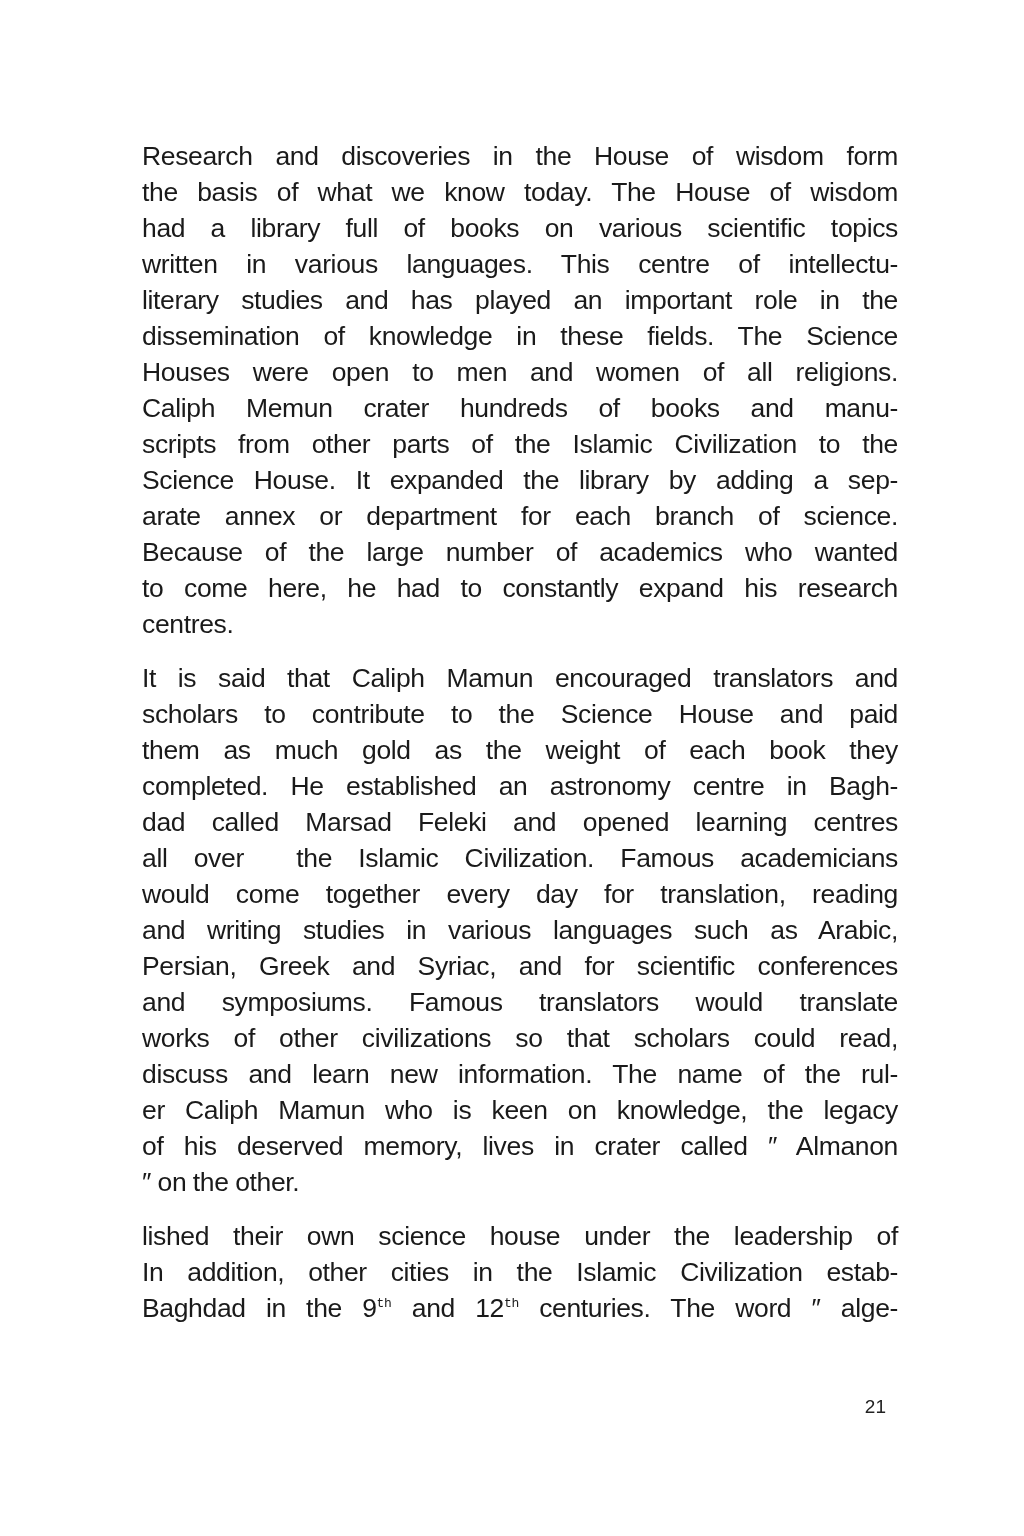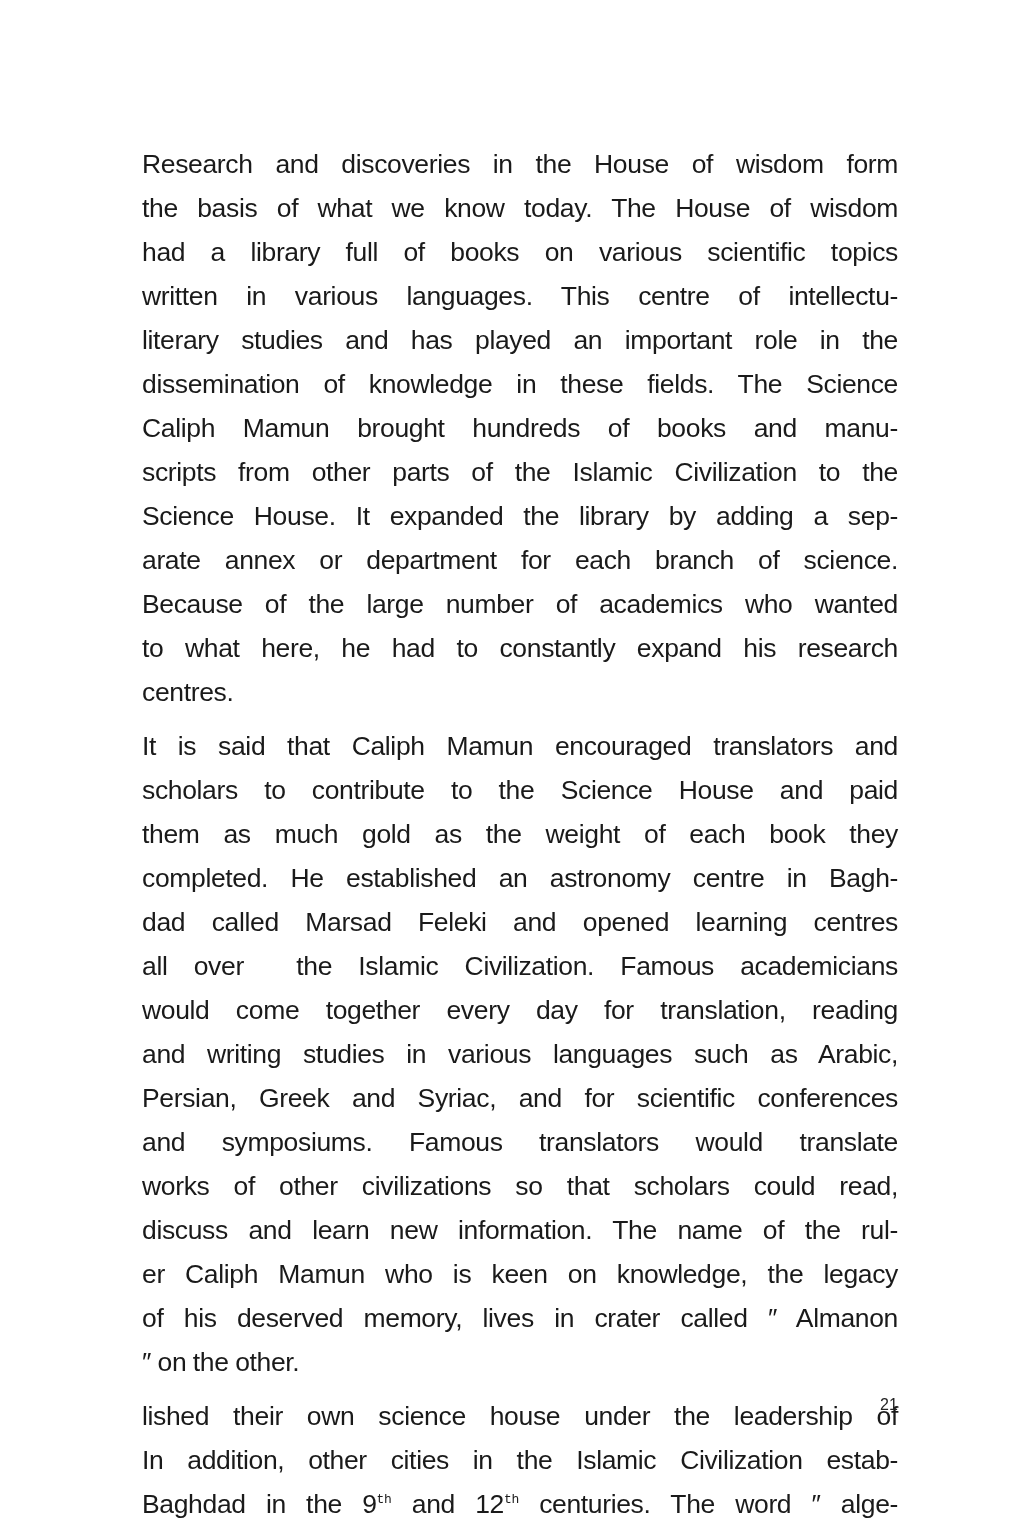--- a/index.html
+++ b/index.html
@@ -28,58 +28,59 @@
       display: block;
       font-size: 26.5px;
       line-height: 36px;
       height: 36px;
       white-space: nowrap;
       text-align: justify;
       text-align-last: justify;
       letter-spacing: -0.35px;
       word-spacing: -0.5px;
       overflow: visible;
-      margin-top: 8px;
     }
     .line.last {
       text-align-last: left;
     }
     .line sup {
       font-size: 13px;
       vertical-align: 10px;
       line-height: 0;
       font-family: Liberation Mono, monospace;
     }
     .page-number {
       position: absolute;
-      left: 880px;
+      left: 848px;
       top: 1396px;
       width: 38px;
-      font-size: 16px;
+      text-align: right;
+      font-size: 19px;
       color: #222;
     }
   </style>
 </head>
 <body>
 
 <main class="page">
 
   <p class="paragraph">
     <span class="line">Research and discoveries in the House of wisdom form</span>
     <span class="line">the basis of what we know today. The House of wisdom</span>
     <span class="line">had a library full of books on various scientific topics</span>
     <span class="line">written in various languages. This centre of intellectu-</span>
     <span class="line">literary studies and has played an important role in the</span>
     <span class="line">dissemination of knowledge in these fields. The Science</span>
-    <span class="line">Caliph Mamun brought hundreds of books and manu-</span>
+    <span class="line">Houses were open to men and women of all religions.</span>
+    <span class="line">Caliph Memun crater hundreds of books and manu-</span>
     <span class="line">scripts from other parts of the Islamic Civilization to the</span>
     <span class="line">Science House. It expanded the library by adding a sep-</span>
     <span class="line">arate annex or department for each branch of science.</span>
     <span class="line">Because of the large number of academics who wanted</span>
-    <span class="line">to what here, he had to constantly expand his research</span>
+    <span class="line">to come here, he had to constantly expand his research</span>
     <span class="line last">centres.</span>
   </p>
 
   <p class="paragraph">
     <span class="line">It is said that Caliph Mamun encouraged translators and</span>
     <span class="line">scholars to contribute to the Science House and paid</span>
     <span class="line">them as much gold as the weight of each book they</span>
     <span class="line">completed. He established an astronomy centre in Bagh-</span>
     <span class="line">dad called Marsad Feleki and opened learning centres</span>
     <span class="line" style="white-space: pre;">all over  the Islamic Civilization. Famous academicians</span>

